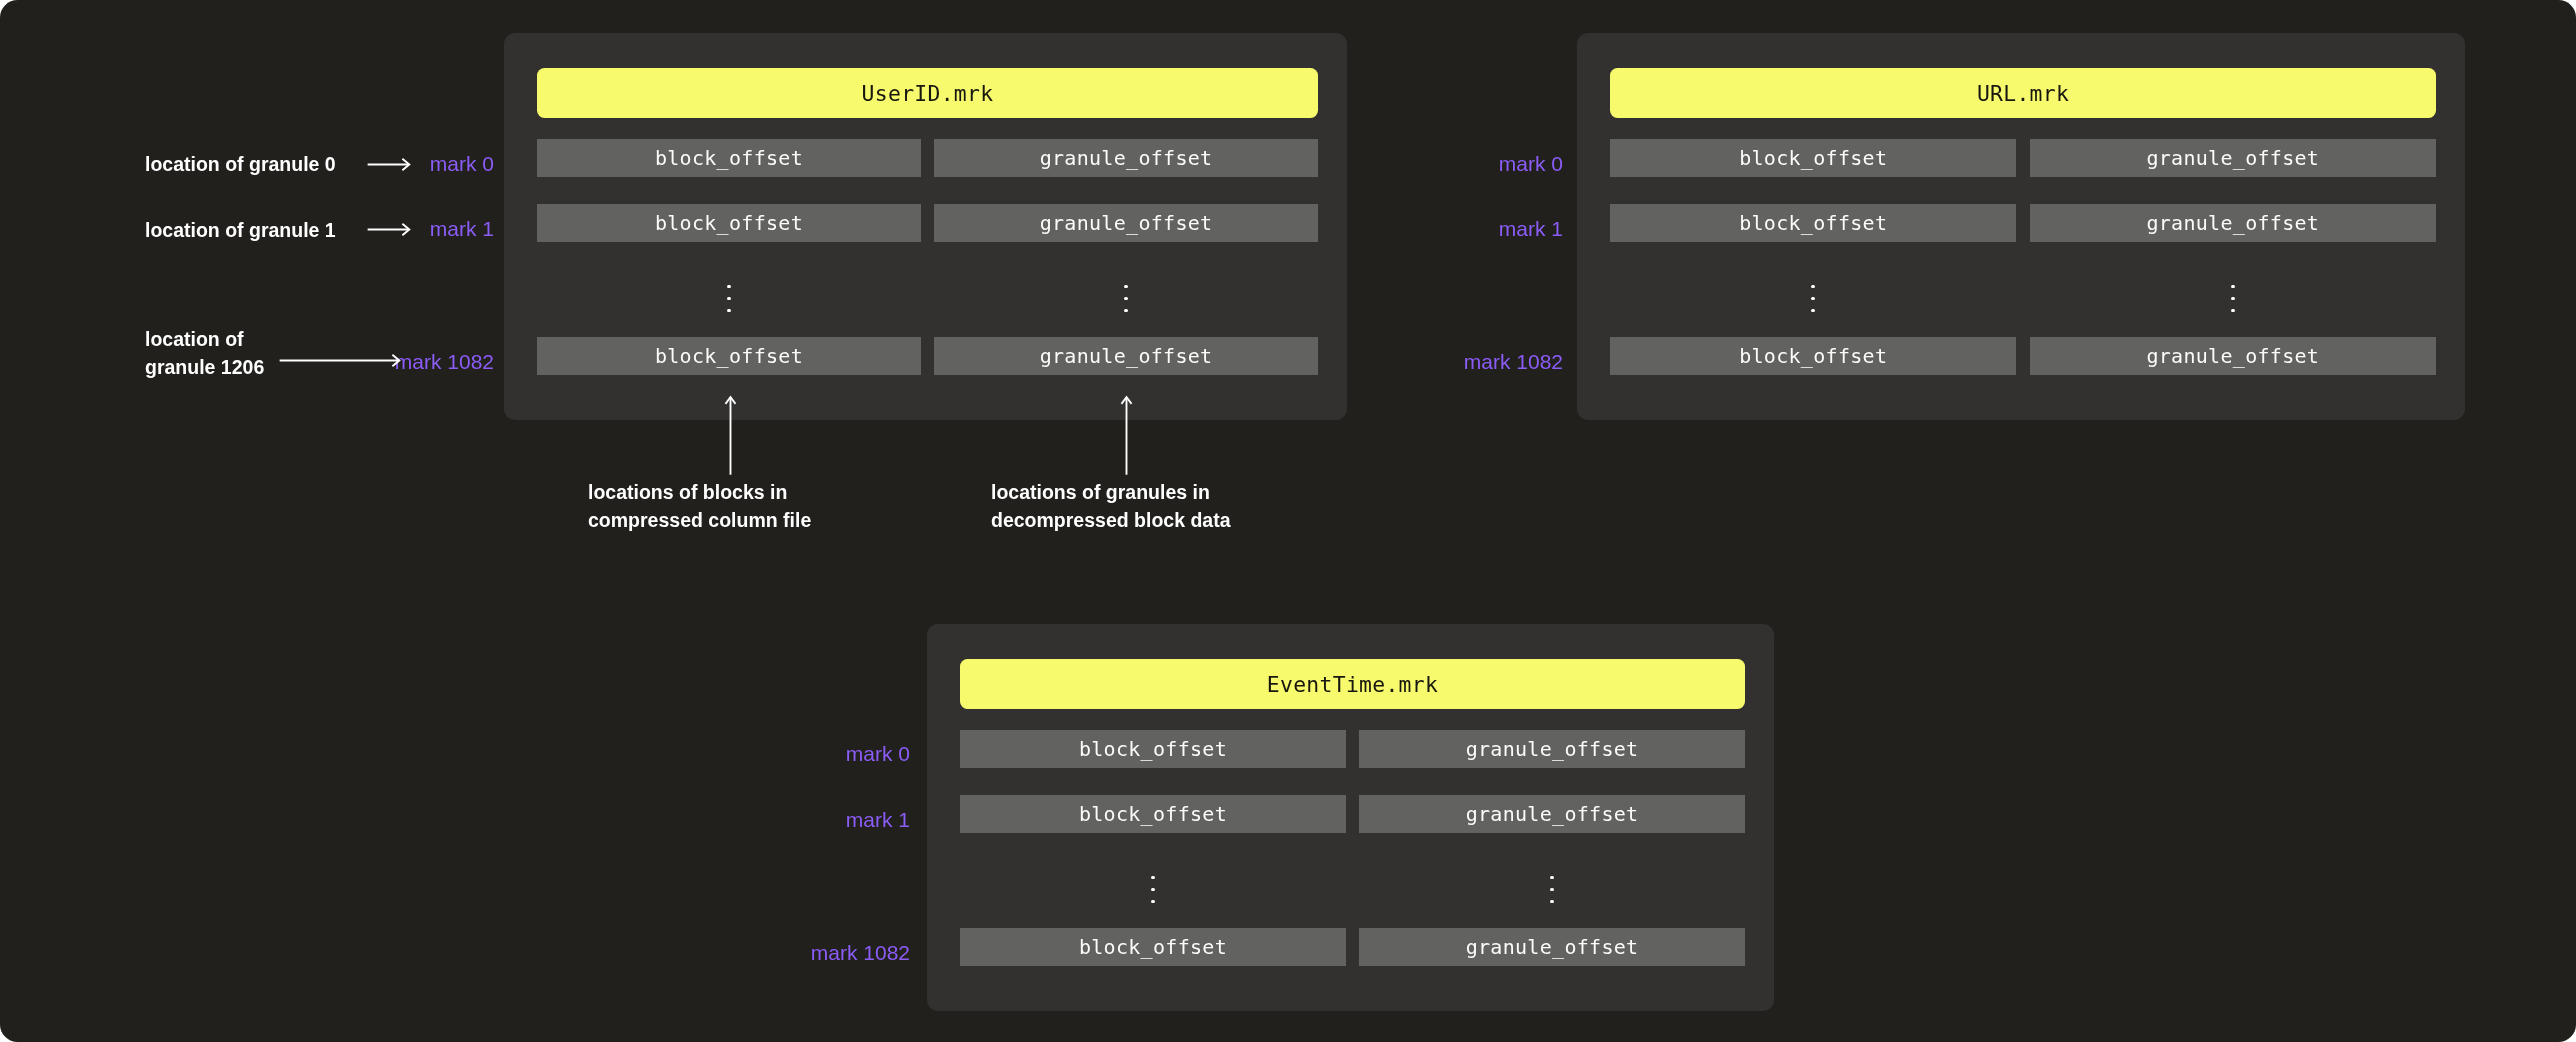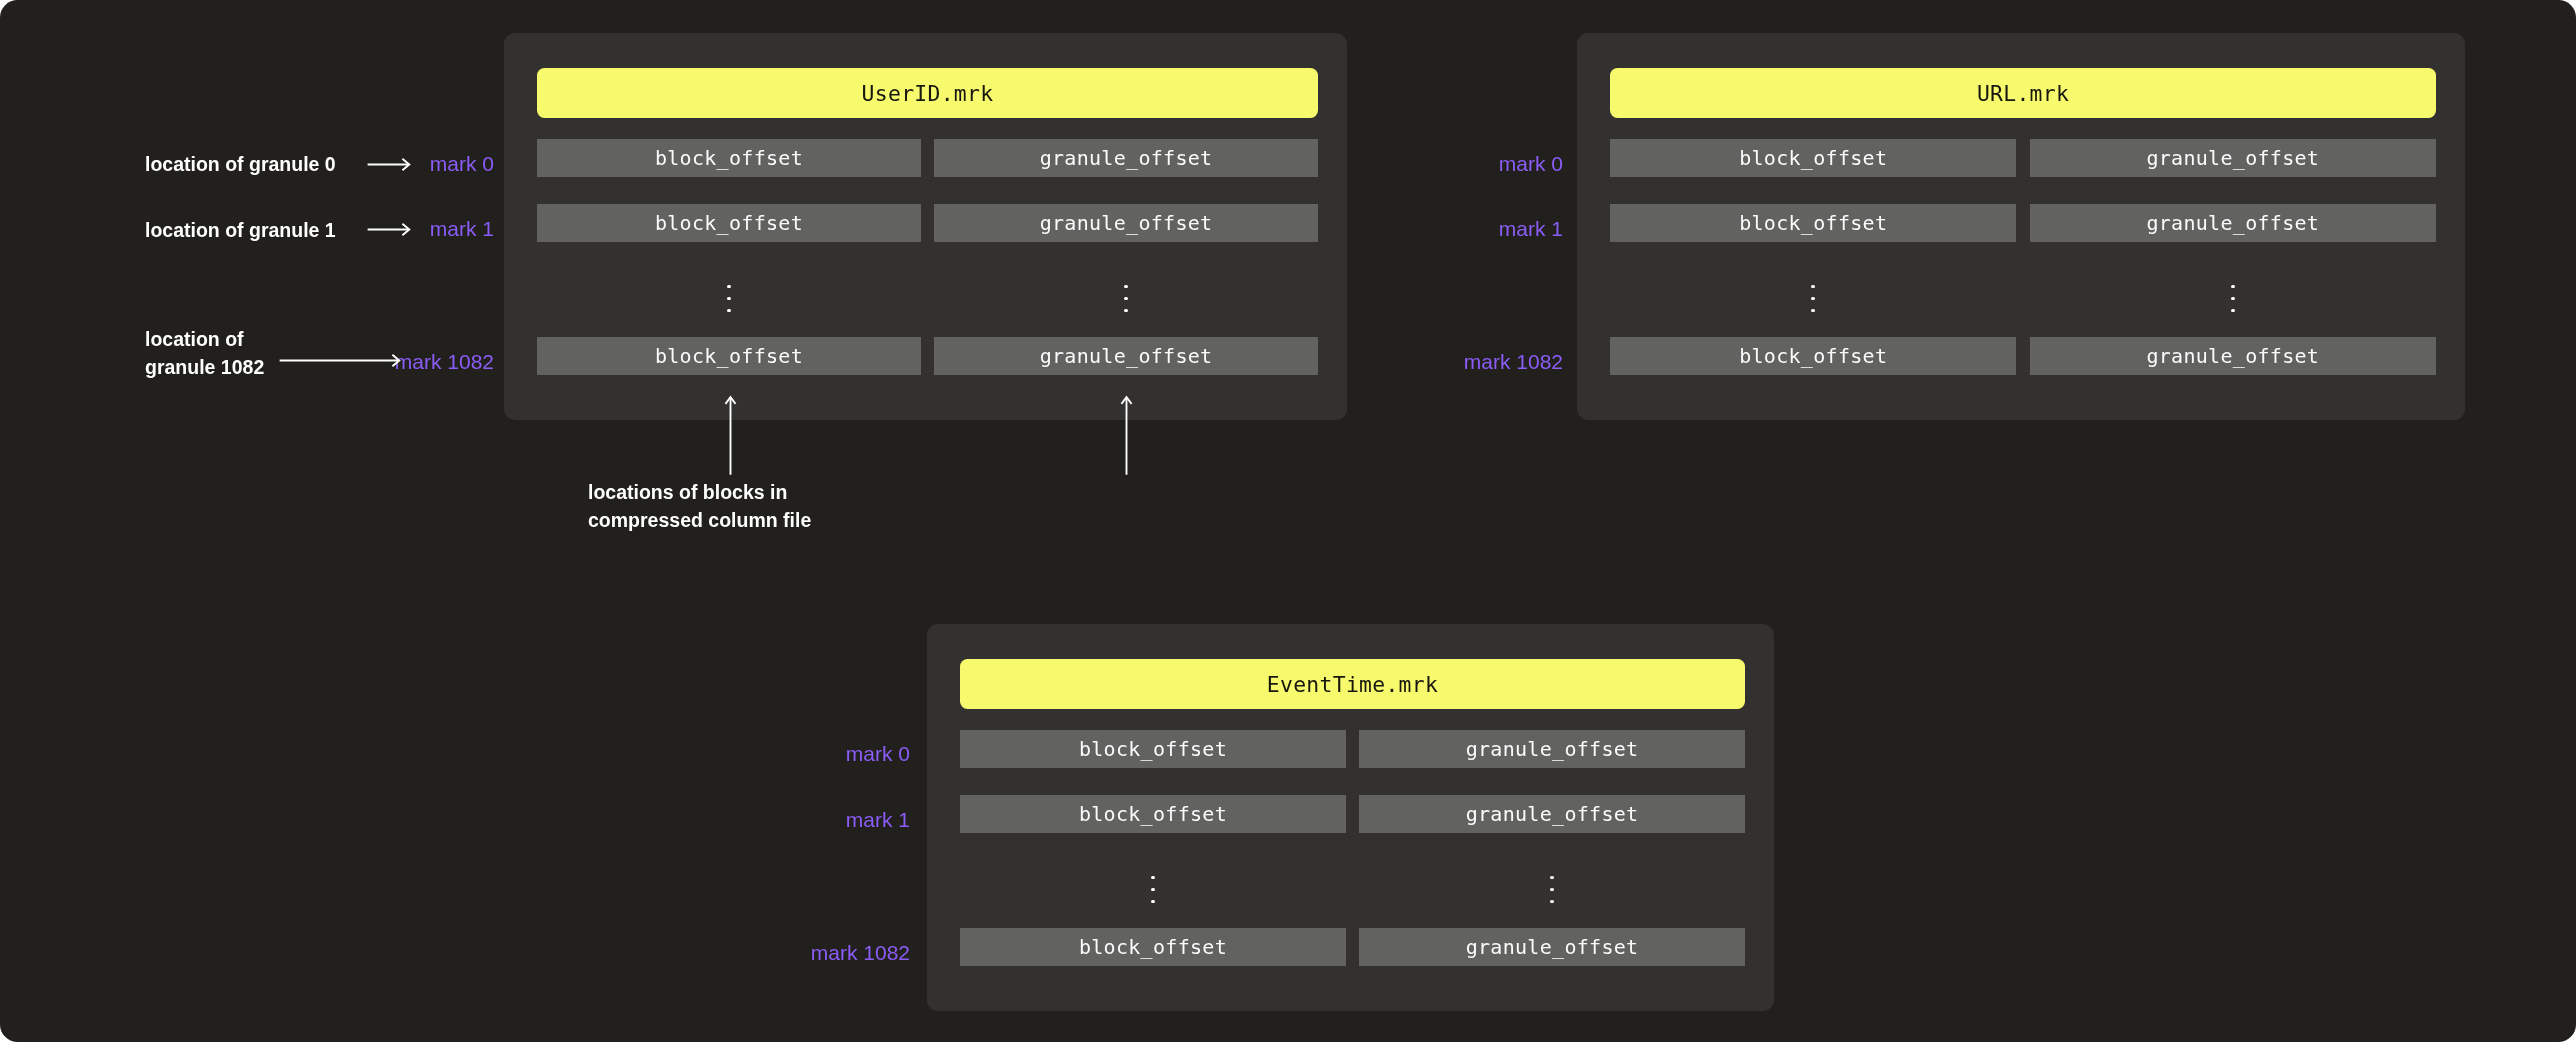--- a/index.html
+++ b/index.html
@@ -204,21 +204,21 @@
   <div class="mark mk-p1-2">mark 1082</div>
 
   <div class="mark mk-p2-0">mark 0</div>
   <div class="mark mk-p2-1">mark 1</div>
   <div class="mark mk-p2-2">mark 1082</div>
 
   <div class="note note-g0">location of granule 0</div>
   <div class="note note-g1">location of granule 1</div>
   <div class="note note-g1082">
     <div>location of</div>
-    <div>granule 1082</div>
+    <div>granule 1206</div>
   </div>
 
   <div class="arrow ar-g0">
     <svg width="48" height="19" viewBox="0 0 76 30" fill="none" stroke="#ffffff" stroke-width="3">
       <line x1="1" y1="15" x2="66" y2="15"></line>
         <polyline points="56,6 67,15 56,24"></polyline>
     </svg>
   </div>
   <div class="arrow ar-g1">
     <svg width="48" height="19" viewBox="0 0 76 30" fill="none" stroke="#ffffff" stroke-width="3">
@@ -243,15 +243,19 @@
     <svg width="19" height="84" viewBox="0 0 30 134" fill="none" stroke="#ffffff" stroke-width="3">
       <line x1="15" y1="132" x2="15" y2="9"></line>
         <polyline points="7,19 15,8 23,19"></polyline>
     </svg>
   </div>
 
   <div class="note note-blocks">
     <div>locations of blocks in</div>
     <div>compressed column file</div>
   </div>
+  <div class="note note-granules">
+    <div>locations of granules in</div>
+    <div>decompressed block data</div>
+  </div>
 
 </div>
 
 
 </body></html>

